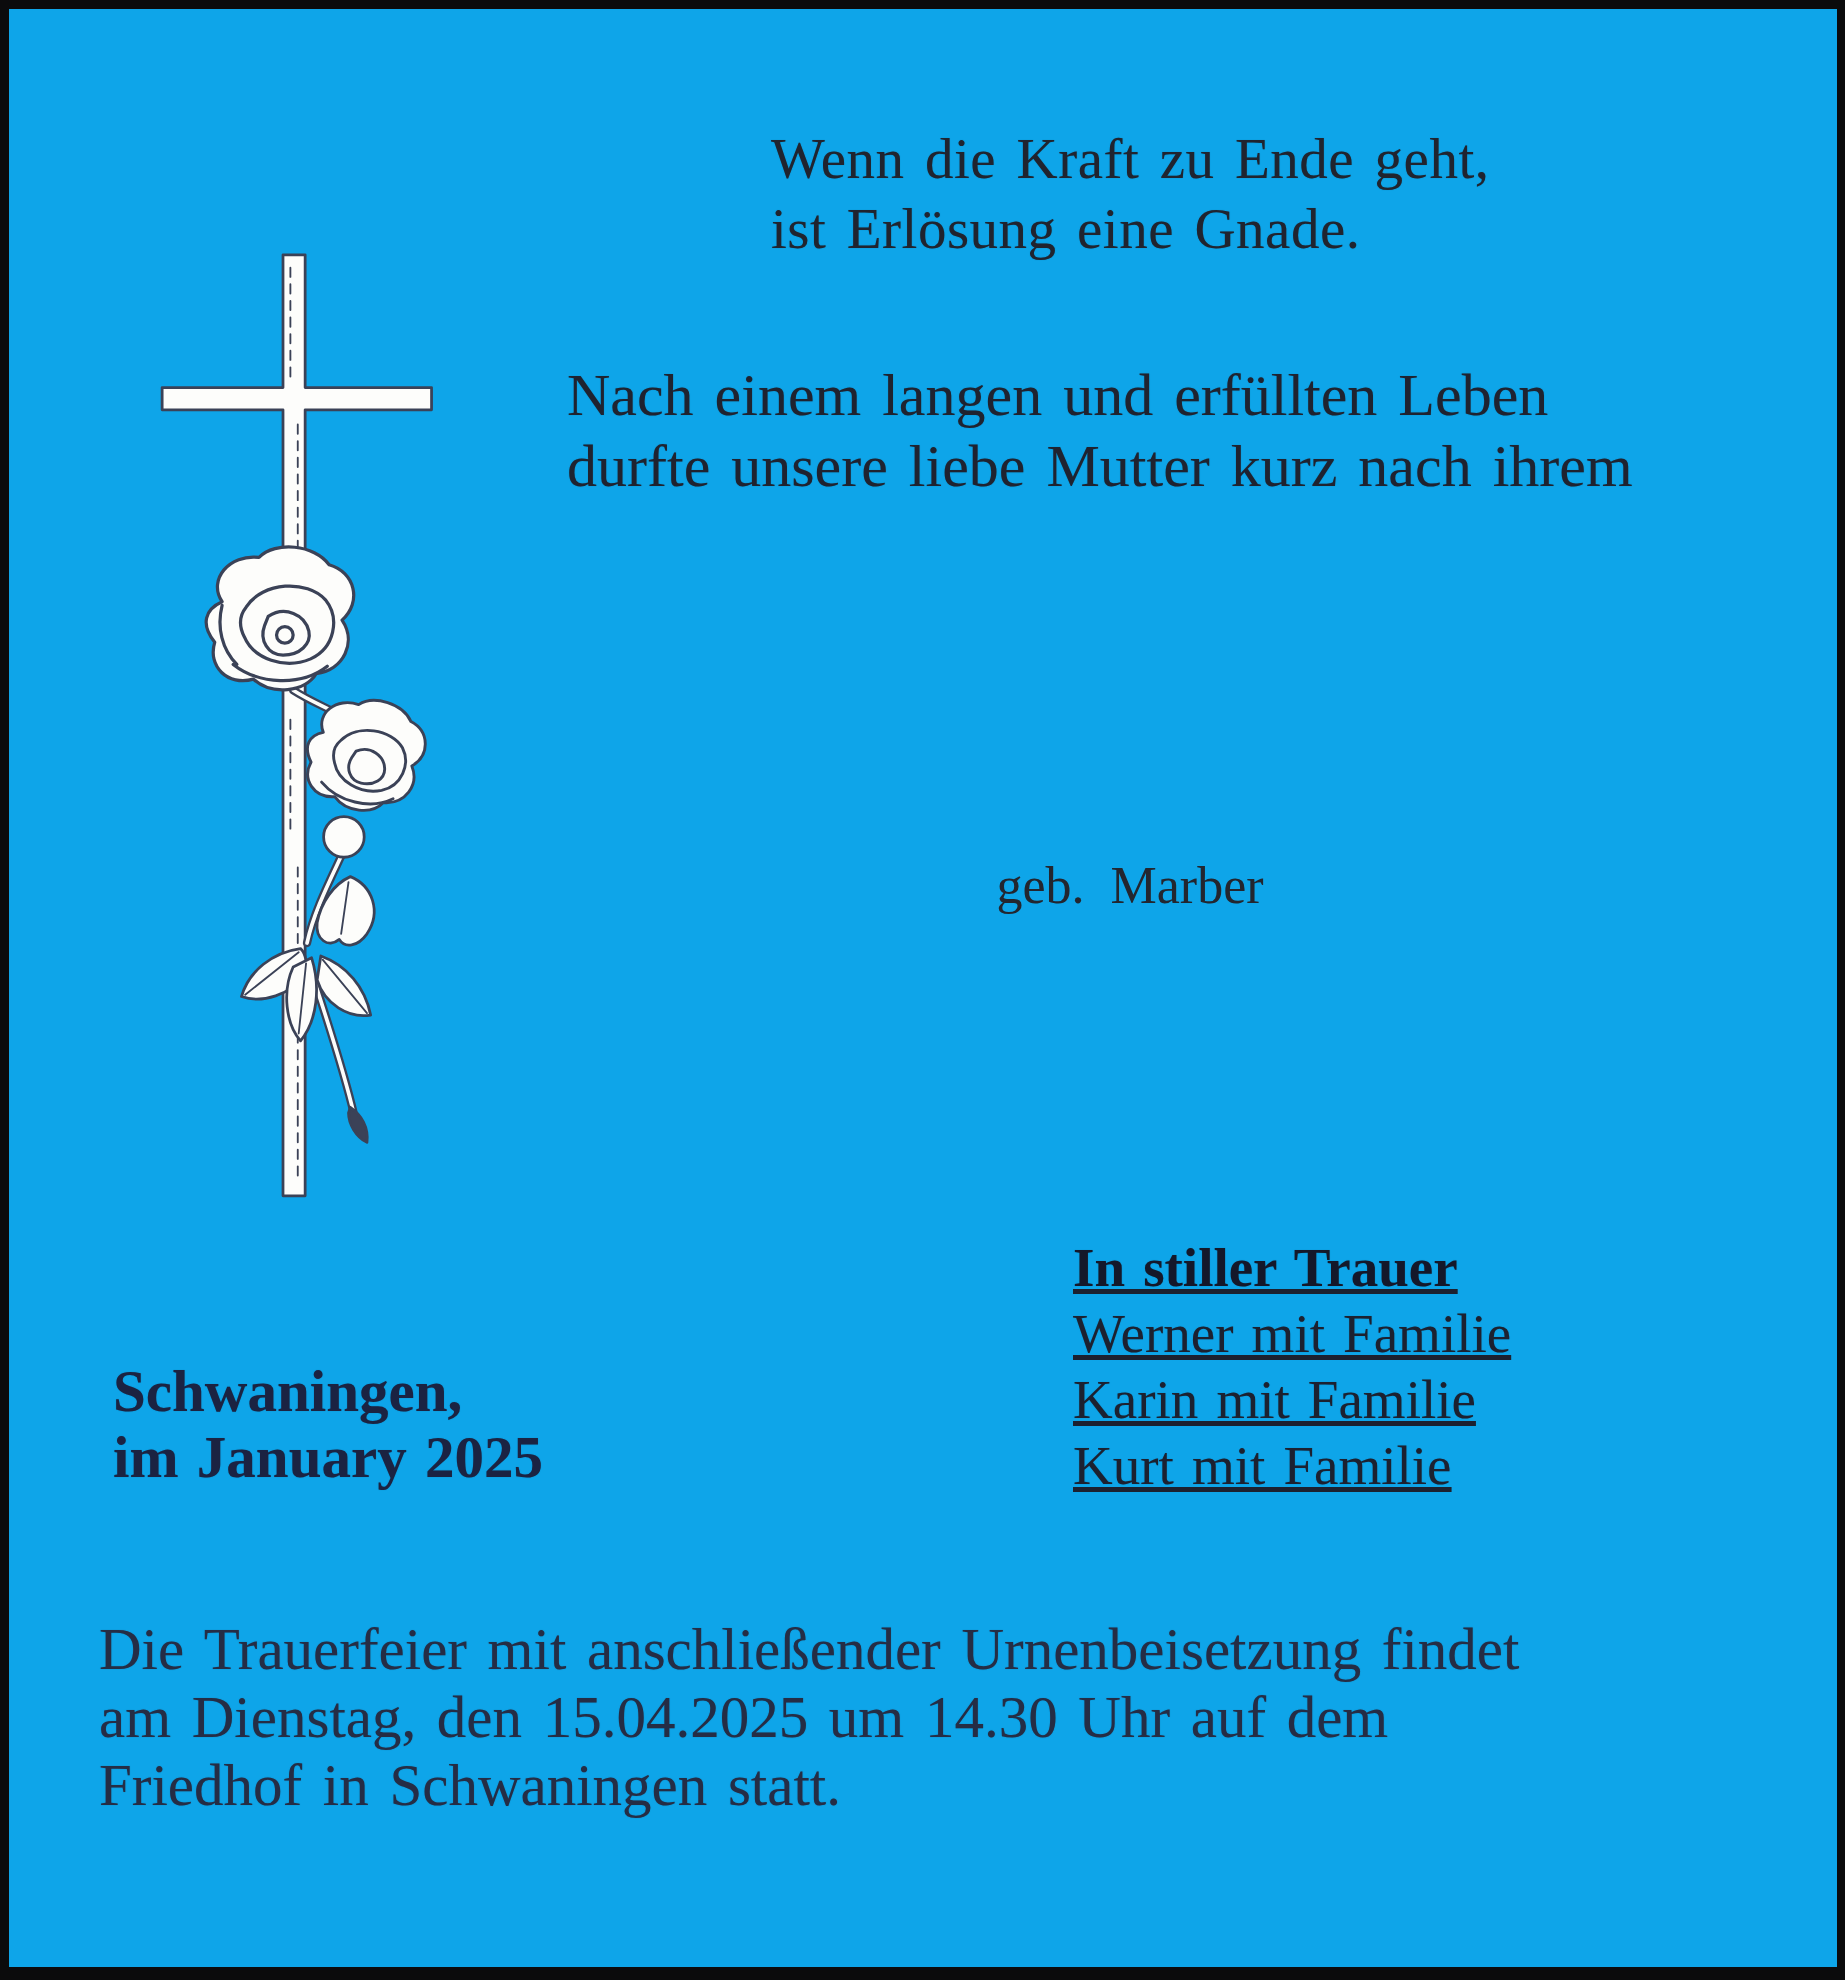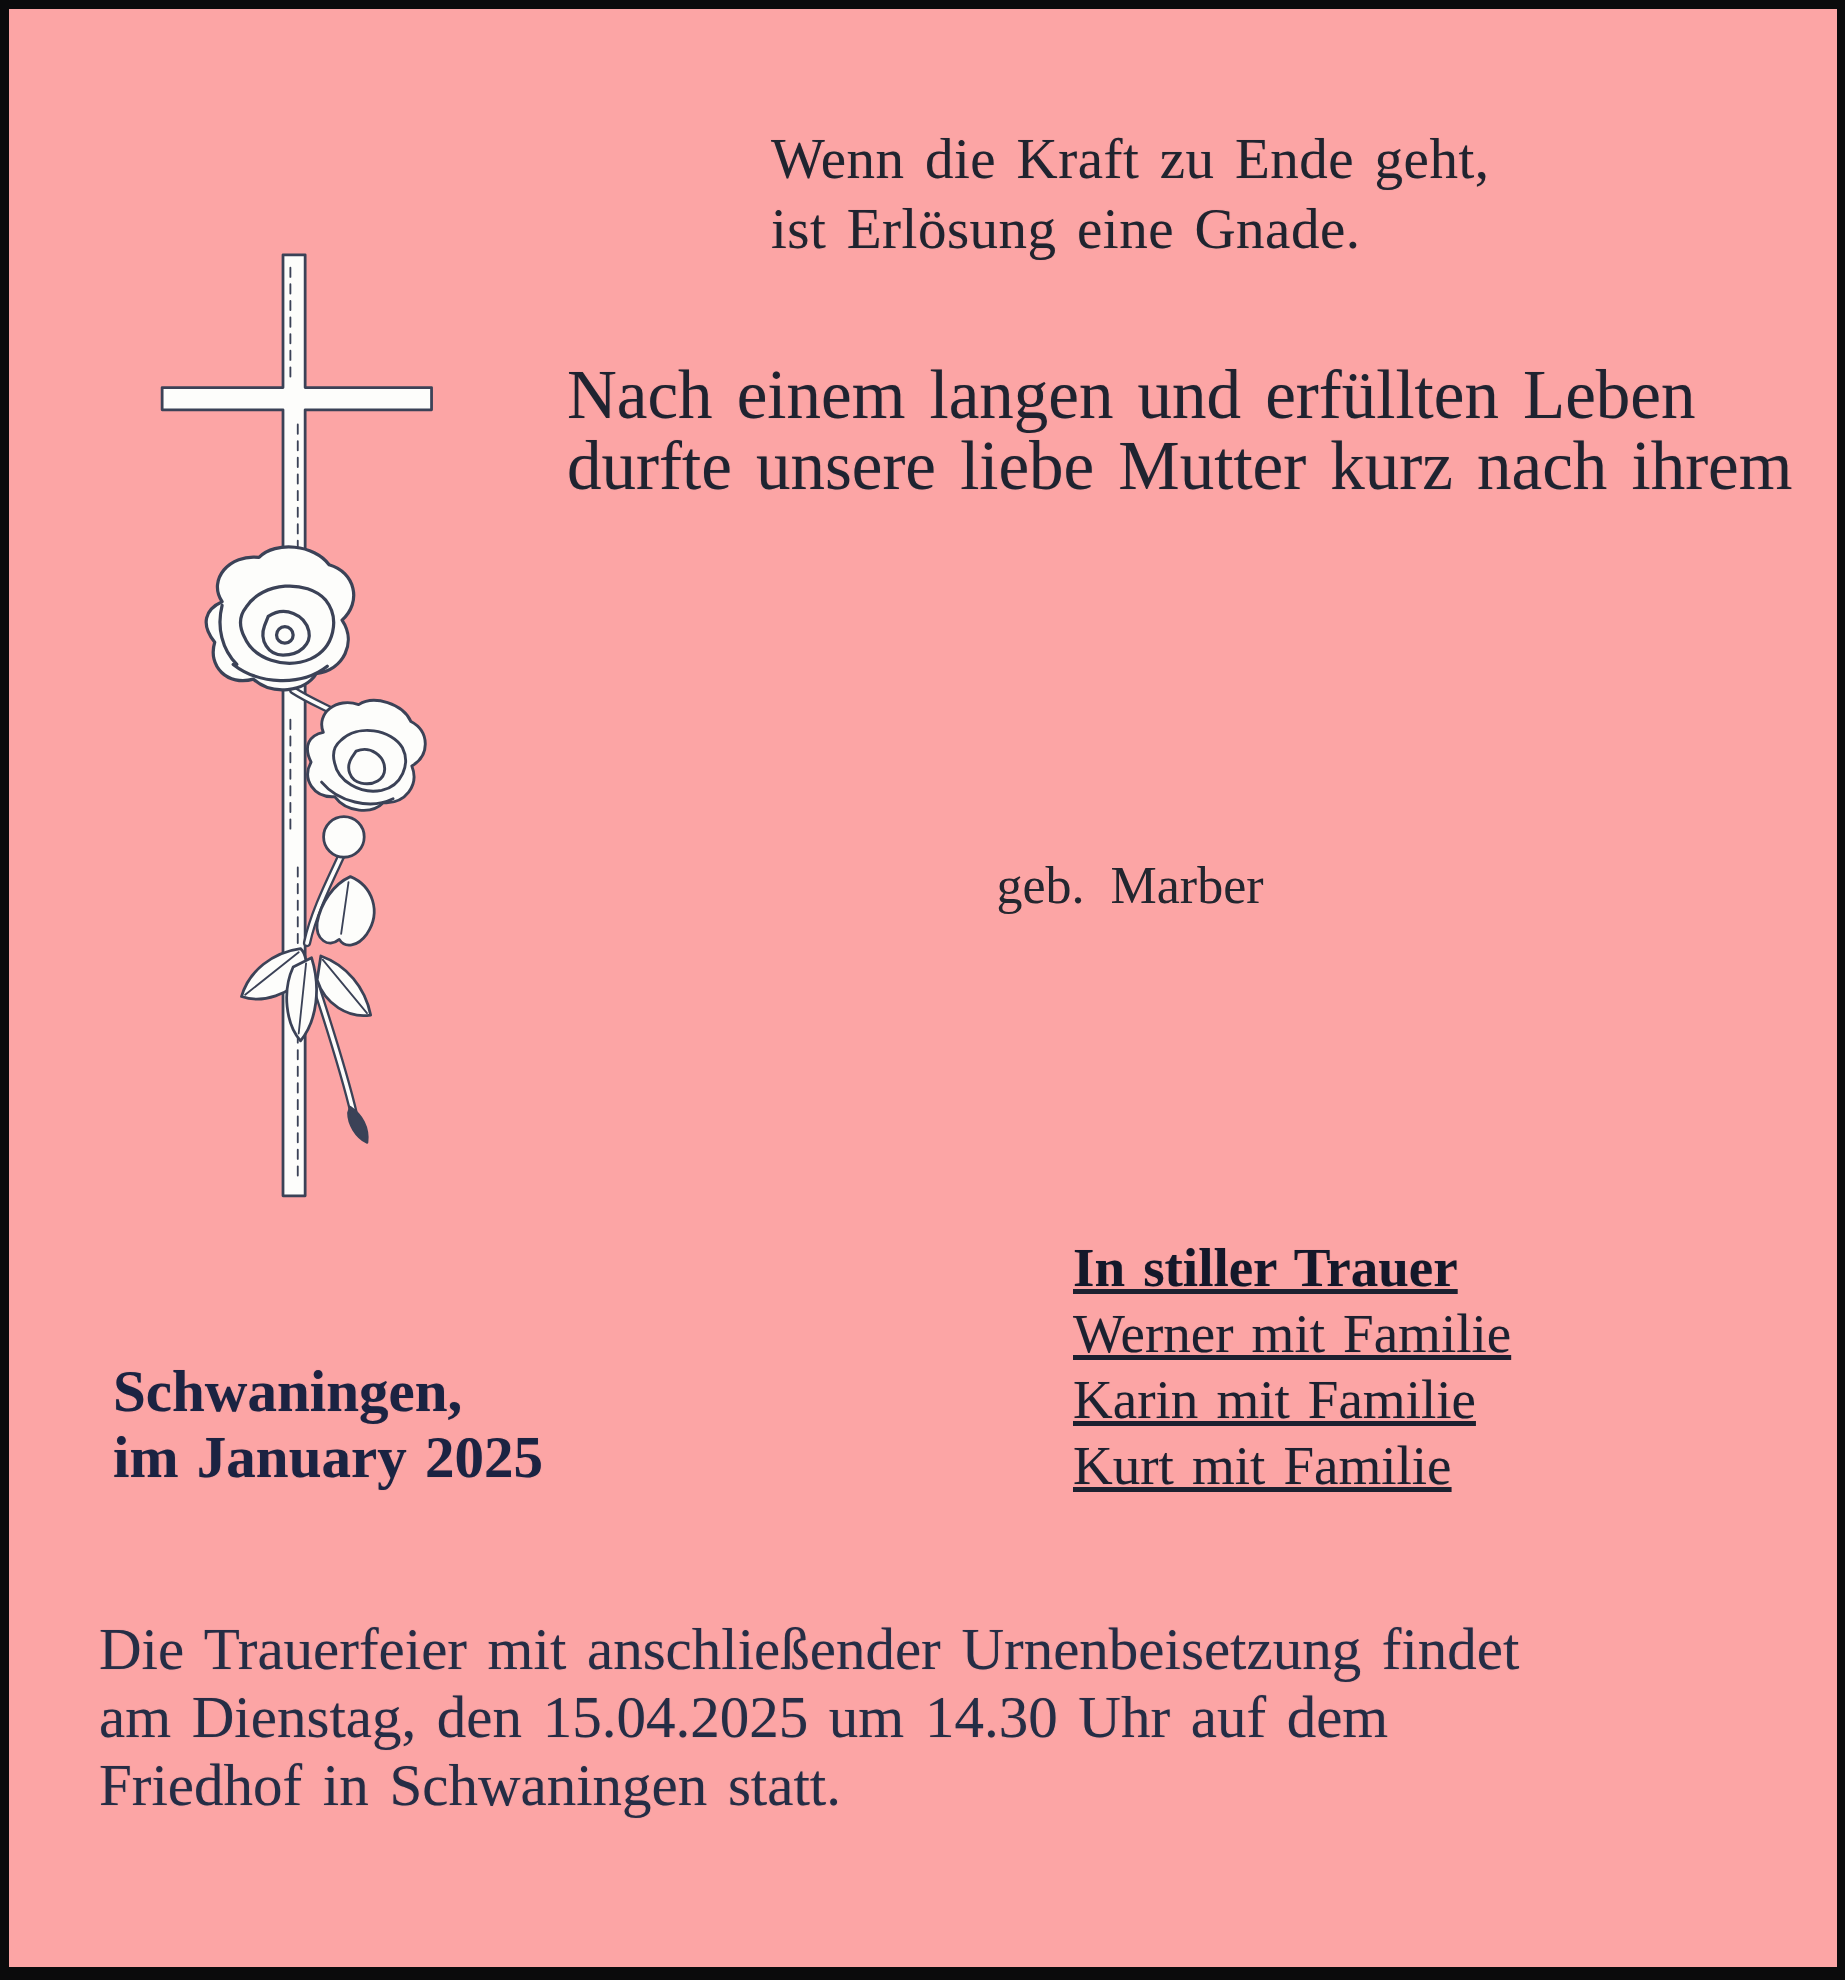--- a/index.html
+++ b/index.html
@@ -1,40 +1,40 @@
 <!DOCTYPE html>
 <html style="font-size:14.8px"><head>
 <meta charset="utf-8">
 <style>
   html, body { margin: 0; padding: 0; background: #2a2a2a; }
   .clipping {
     position: relative;
     width: 1846px;
     height: 1981px;
     box-sizing: border-box;
-    background: #fca5a5;
+    background: #0ea5e9;
     border: 9.2px solid #0b0b0c;
     border-bottom-width: 14.8px;
     overflow: hidden;
     font-family: "Liberation Serif", "DejaVu Serif", serif;
     color: #1e2230;
   }
   .abs { position: absolute; }
   .line { display: block; }
 
   .verse {
     left: 762px; top: 115px;
     font-size: 57px; line-height: 70px;
     letter-spacing: 0.5px; word-spacing: 0.10em;
     color: #20242f;
     text-shadow: 0 0 0.9px rgba(32,36,47,0.35);
   }
   .intro {
     left: 558px; top: 351px;
-    font-size: 69px; line-height: 71px;
+    font-size: 60px; line-height: 71px;
     word-spacing: 0.10em;
     color: #1f2330;
     text-shadow: 0 0 0.9px rgba(32,36,47,0.35);
   }
   .centercol { left: 475px; width: 1292px; text-align: center; }
   .name {
     top: 644px;
     font-size: 155px; line-height: 1;
     letter-spacing: 1.8px;
     color: #15161e;

